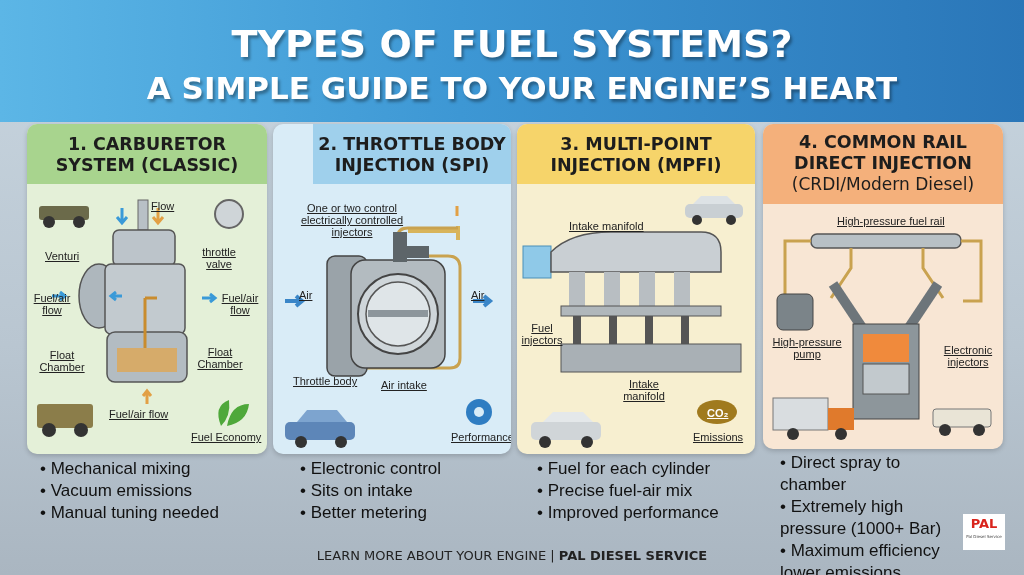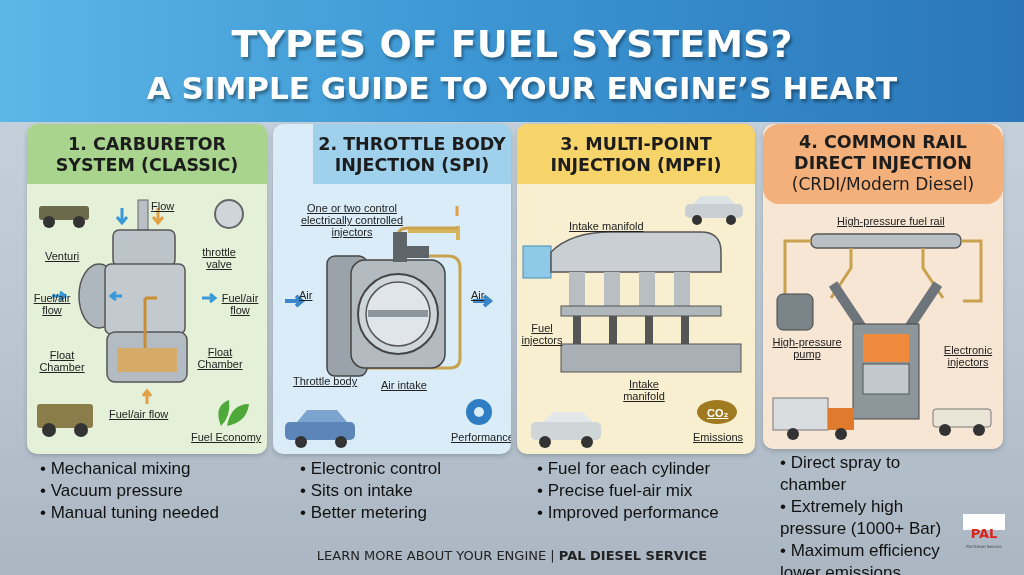--- a/index.html
+++ b/index.html
@@ -27,38 +27,38 @@
     color: #1d1d1d; font-size: 17.5px; line-height: 21px; padding-top: 10px;
   }
   .panel .ptitle .sub { font-weight: normal; font-size: 17px; display: block; }
   .p1 { left: 27px; width: 240px; background: #e4f0d8; }
   .p1 .ptitle { background: #a8d48e; }
   .p2 { left: 273px; width: 238px; background: #d9ecf7; }
   .p2 .ptitle { background: #9fd0ec; margin-left: 40px; }
   .p3 { left: 517px; width: 238px; background: #f7efd0; }
   .p3 .ptitle { background: #f6d46a; }
   .p4 { left: 763px; width: 240px; background: #f8e6d4; height: 325px; }
-  .p4 .ptitle { background: #f4b07b; height: 80px; padding-top: 8px; border-radius: 16px; }
+  .p4 .ptitle { background: #f4b07b; height: 80px; padding-top: 8px; }
 
   .lbl { position: absolute; font-size: 11px; color: #222; line-height: 12px; text-align: center; text-decoration: underline; }
   .diagram { position: absolute; }
 
   .bullets { position: absolute; font-size: 17px; color: #111; line-height: 22px; }
   .bullets li { list-style: none; }
   .bullets li::before { content: "• "; }
 
   .footer {
     position: absolute; left: 0; top: 548px; width: 1024px; text-align: center;
     font-family: "DejaVu Sans", sans-serif; font-size: 13px; color: #222;
   }
   .footer b { font-weight: bold; }
   .logo {
-    position: absolute; left: 963px; top: 514px; width: 42px; height: 16px; background: #fff;
+    position: absolute; left: 963px; top: 514px; width: 42px; height: 36px; background: #fff;
     text-align: center; font-family: "DejaVu Sans", sans-serif; font-weight: bold; color: #d9241c;
-    font-size: 13px; line-height: 20px; padding-top: 10px;
+    font-size: 13px; line-height: 20px; padding-top: 0;
   }
   .logo small { display: block; font-size: 4px; line-height: 5px; color: #444; font-weight: normal; }
 </style>
 </head>
 <body>
 
 <div class="header">
   <div class="t1">TYPES OF FUEL SYSTEMS?</div>
   <div class="t2">A SIMPLE GUIDE TO YOUR ENGINE’S HEART</div>
 </div>
@@ -208,21 +208,21 @@
         <circle cx="216" cy="226" r="6" fill="#333"></circle>
       </g>
   </svg>
   <div class="lbl" style="left:74px;top:91px">High-pressure fuel rail</div>
   <div class="lbl" style="left:4px;top:212px;width:80px">High-pressure pump</div>
   <div class="lbl" style="left:176px;top:220px;width:58px">Electronic injectors</div>
 </div>
 
 <ul class="bullets" style="left:40px;top:458px">
   <li>Mechanical mixing</li>
-  <li>Vacuum pressure</li>
+  <li>Vacuum emissions</li>
   <li>Manual tuning needed</li>
 </ul>
 <ul class="bullets" style="left:300px;top:458px">
   <li>Electronic control</li>
   <li>Sits on intake</li>
   <li>Better metering</li>
 </ul>
 <ul class="bullets" style="left:537px;top:458px">
   <li>Fuel for each cylinder</li>
   <li>Precise fuel-air mix</li>

